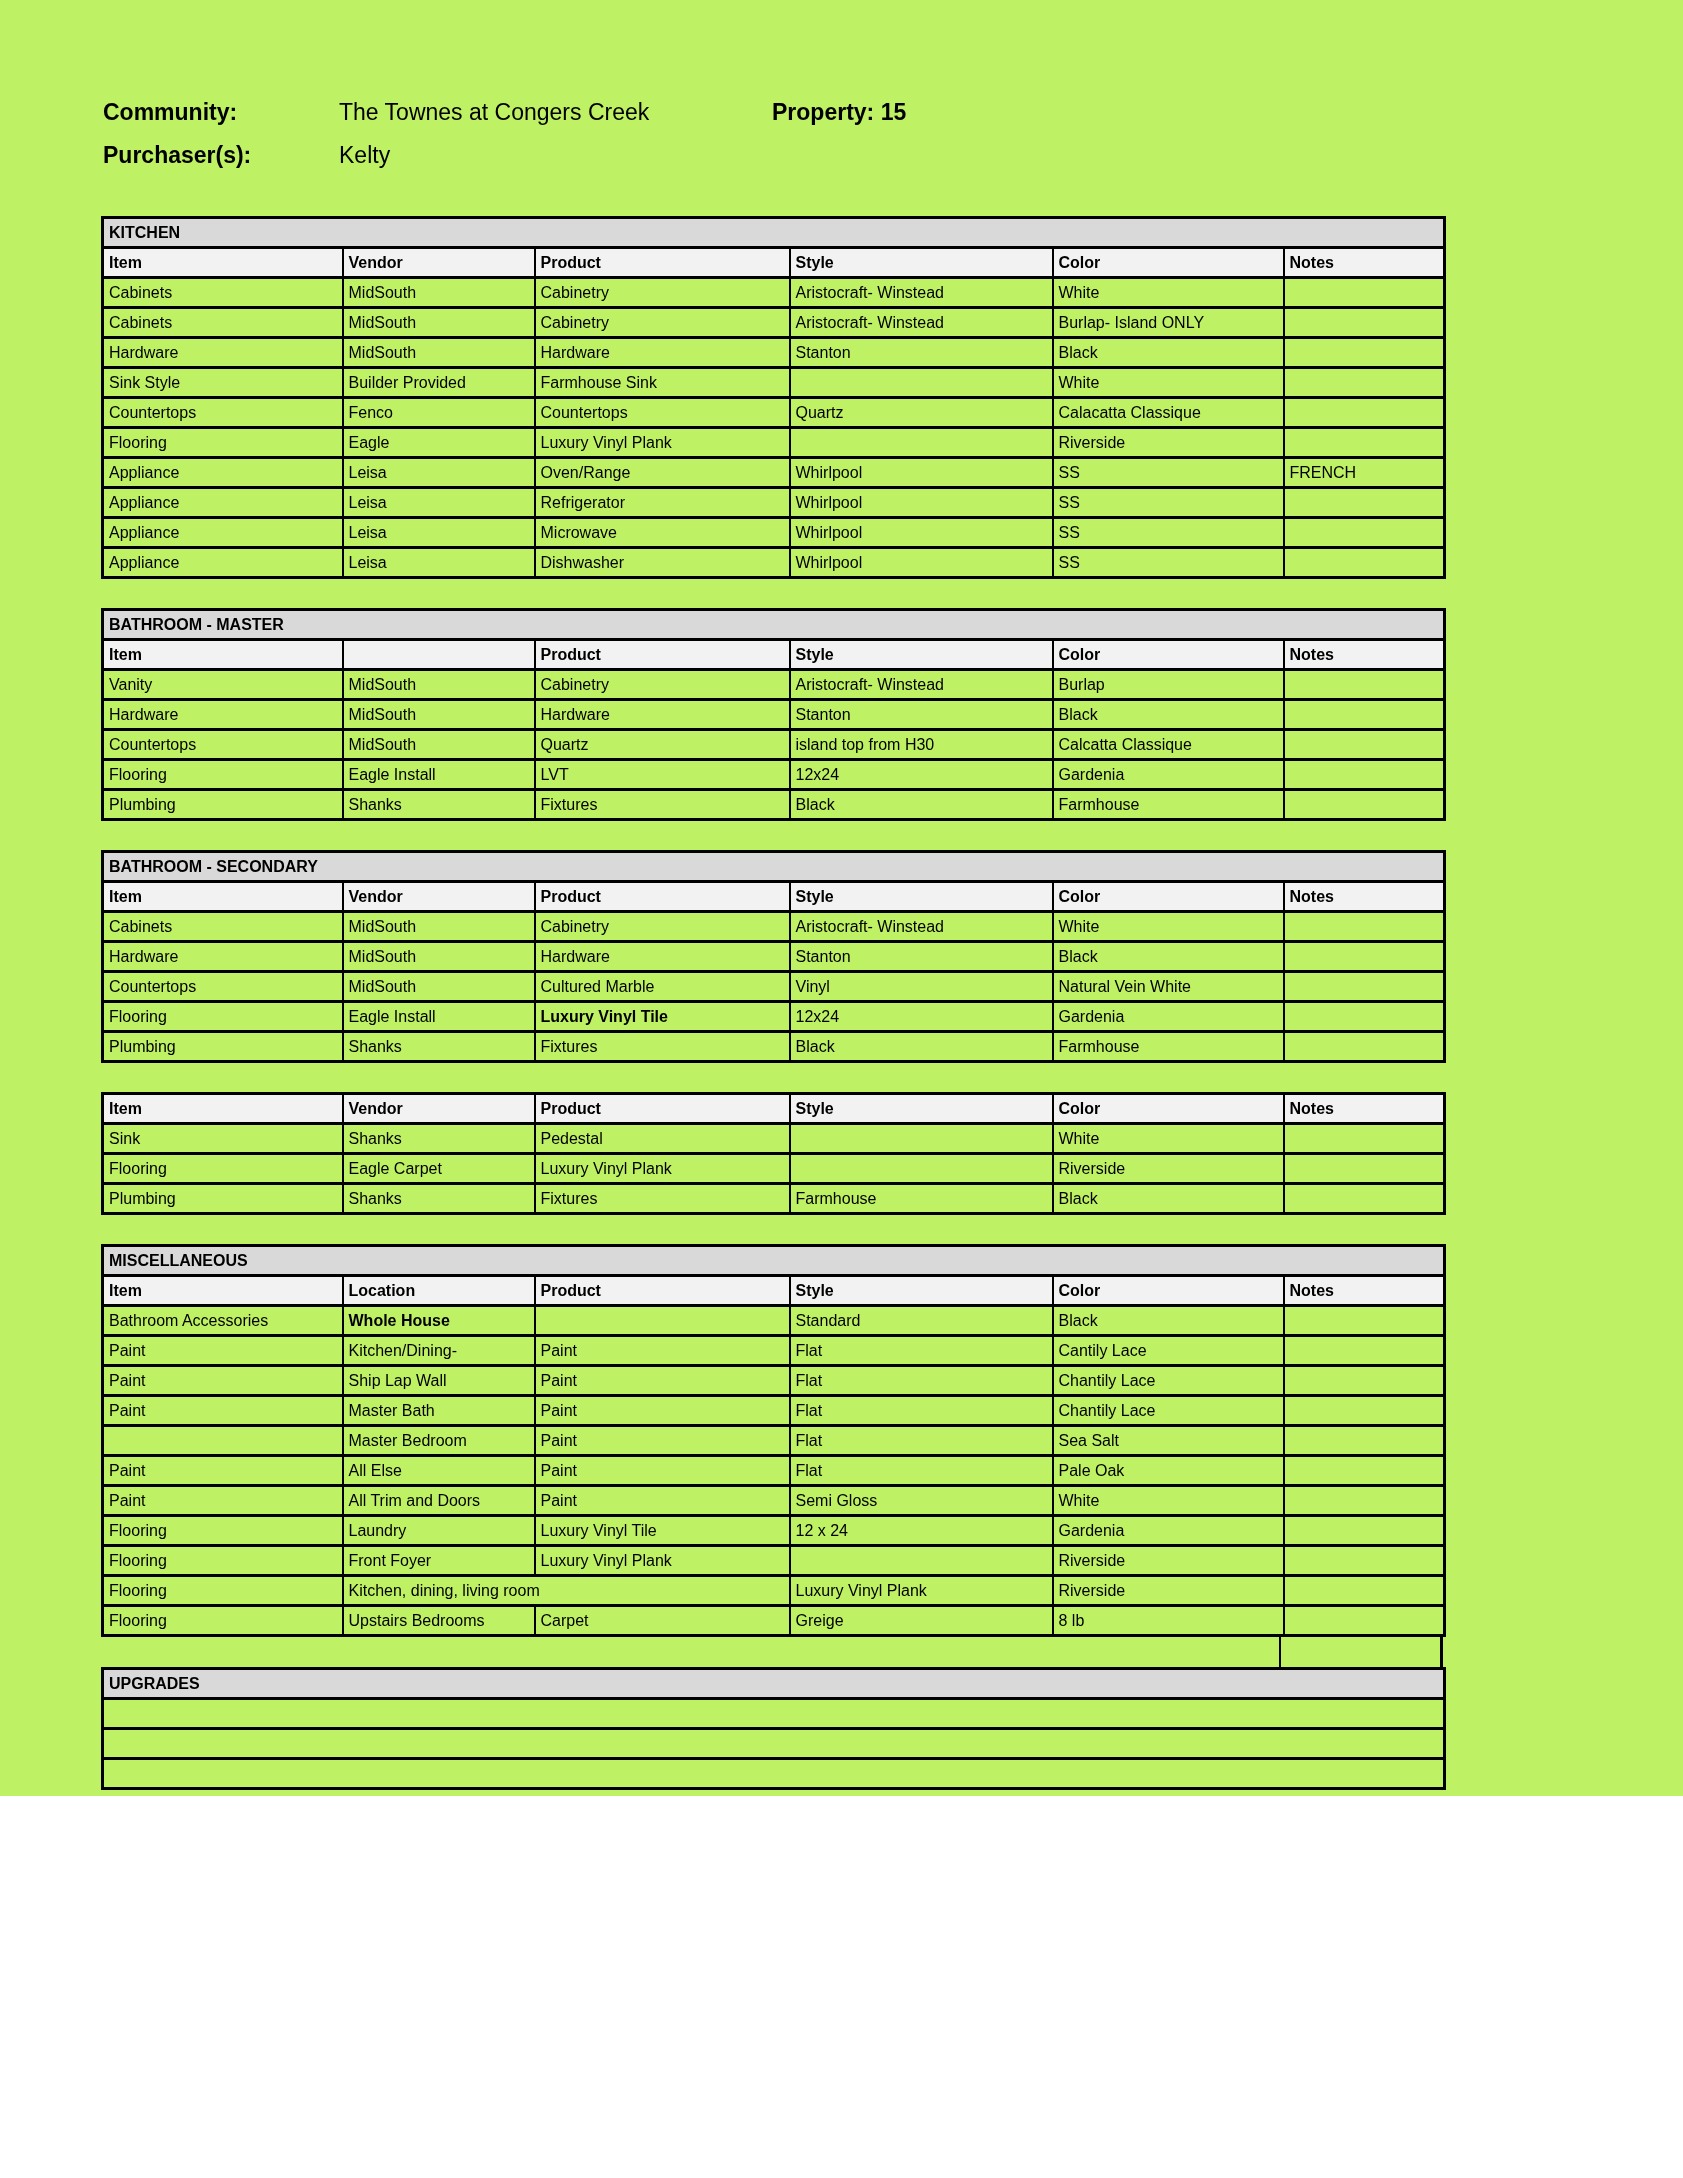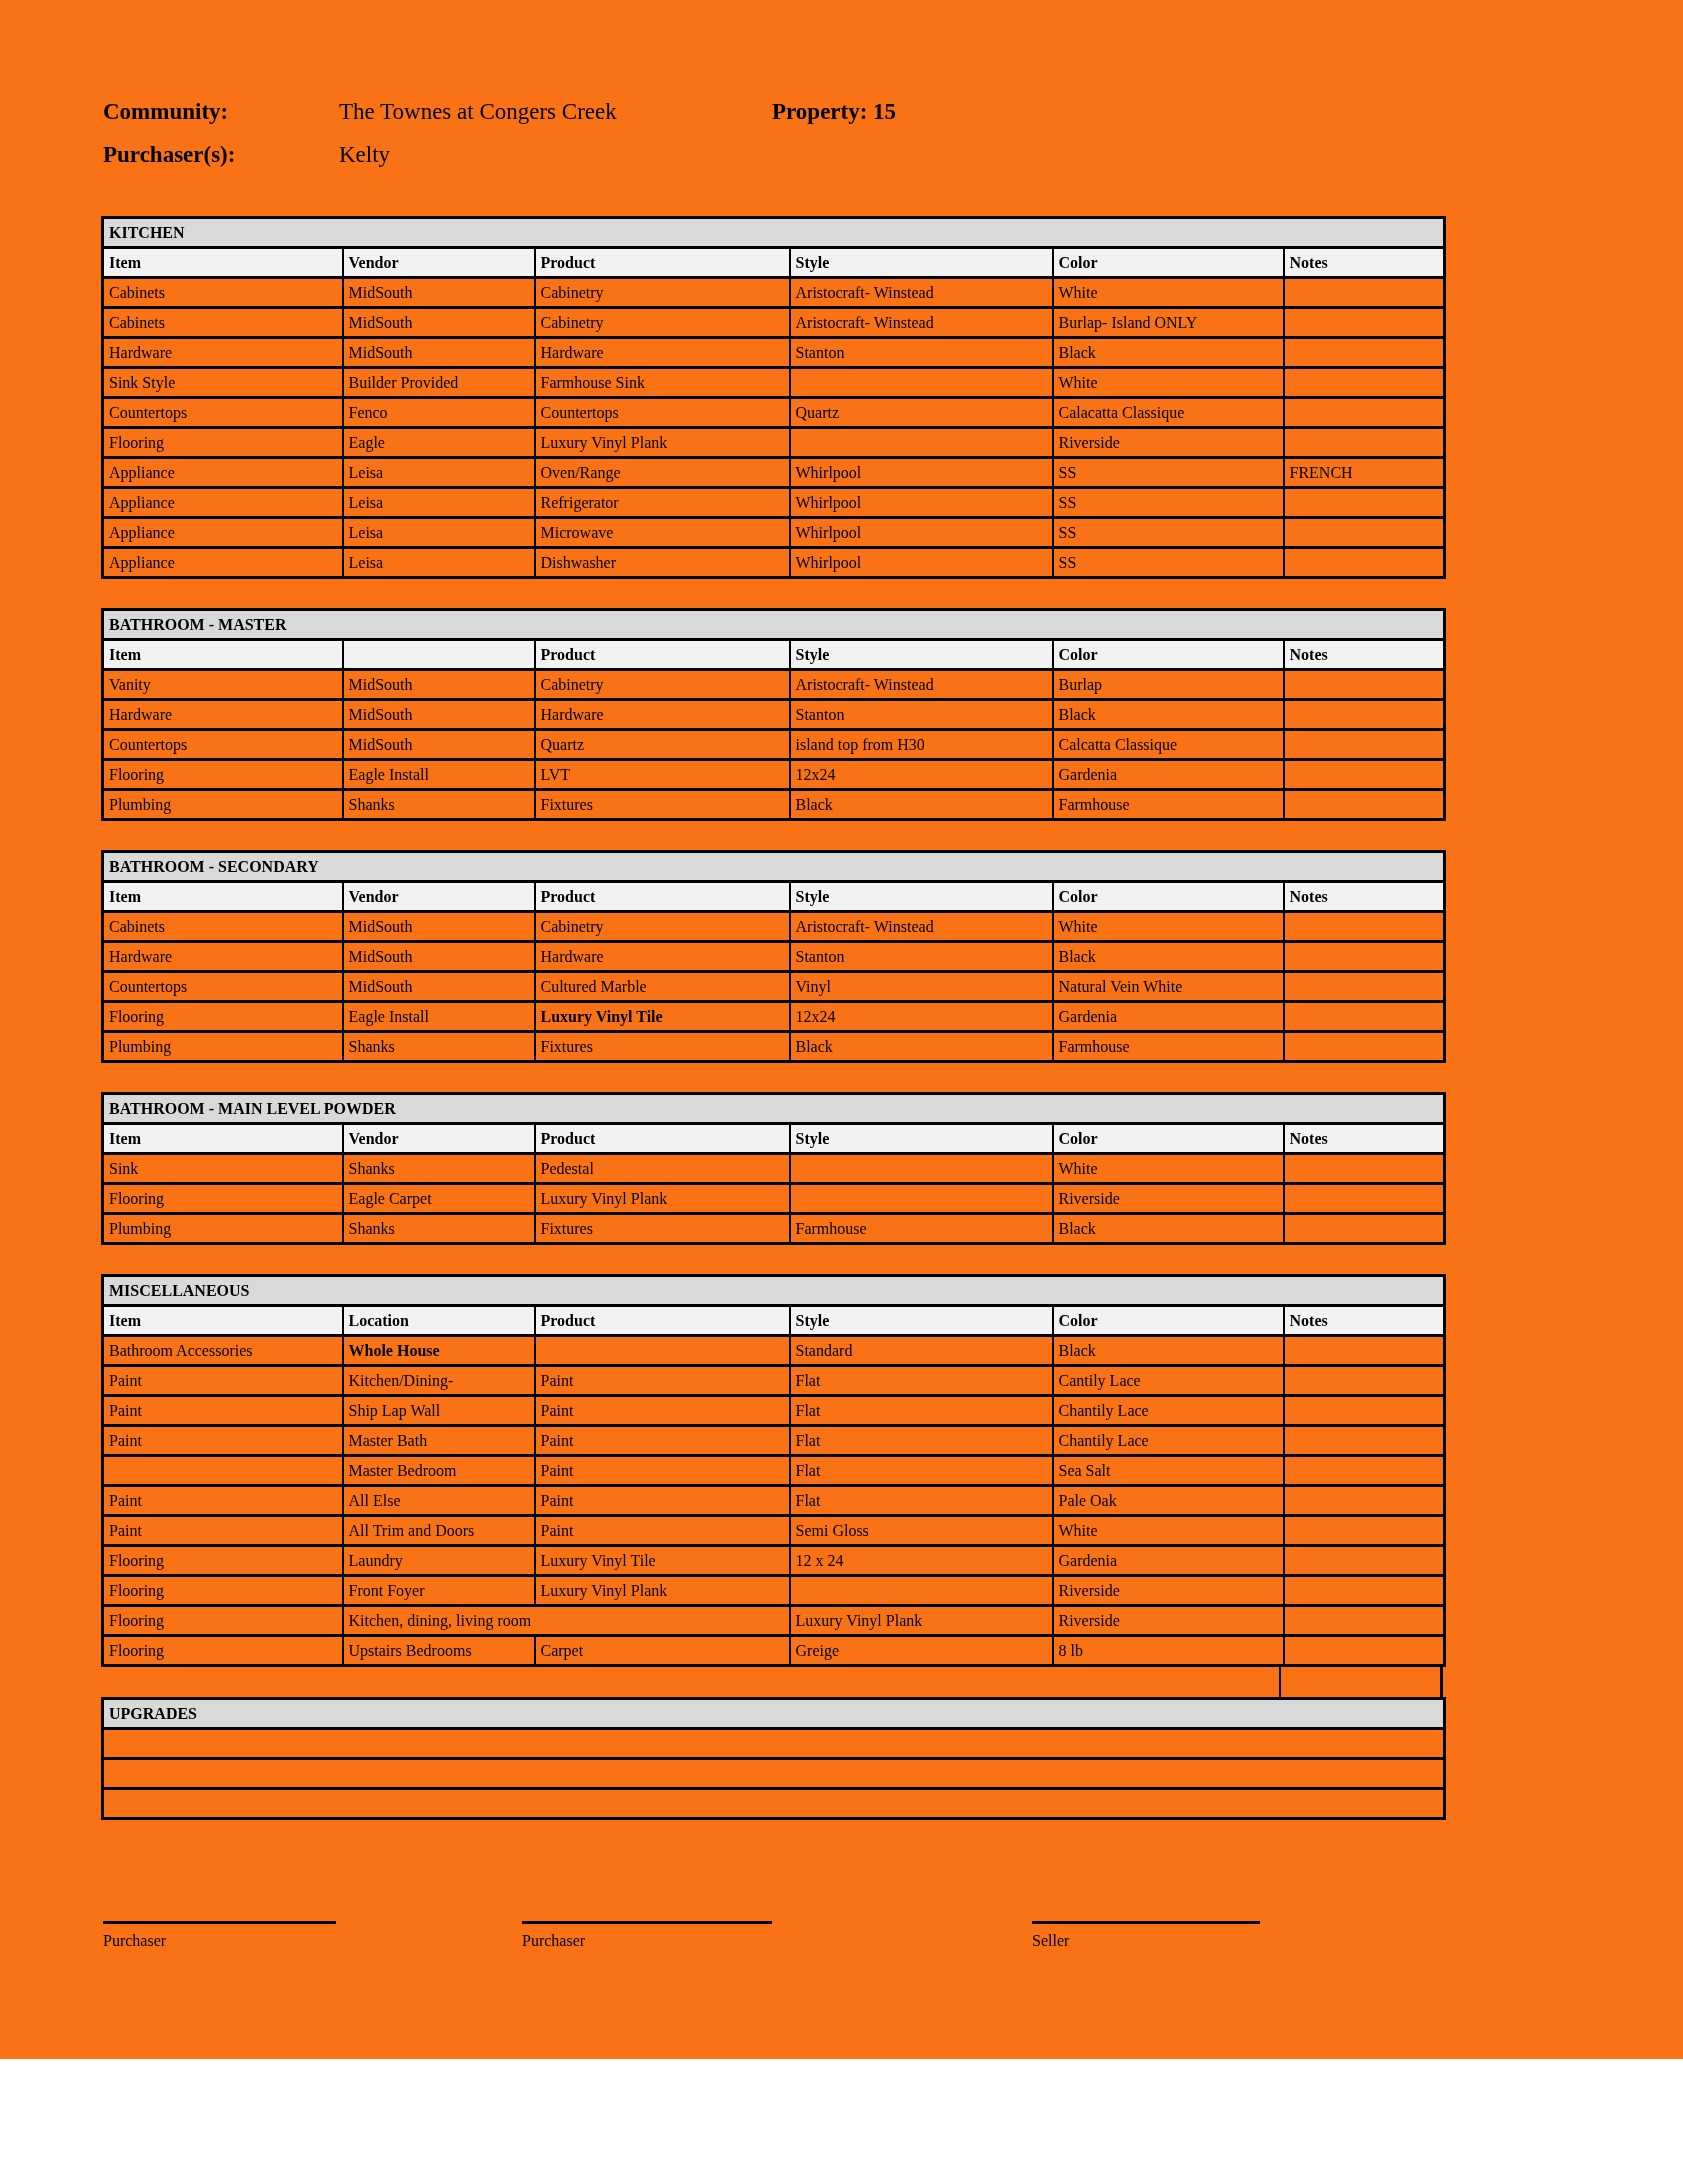--- a/index.html
+++ b/index.html
@@ -1,18 +1,18 @@
 <!DOCTYPE html>
 <html><head>
 <meta charset="utf-8">
 <style>
   html,body{margin:0;padding:0;background:#fff;}
   .page{
-    position:relative;width:1683px;height:2059px;background:#f97316;
-    font-family:Liberation Serif, serif;color:#000;overflow:hidden;
+    position:relative;width:1683px;height:1796px;background:#bef264;
+    font-family:Liberation Sans, sans-serif;color:#000;overflow:hidden;
   }
   
   #hdr{position:absolute;left:103px;top:99px;width:1386px;height:99px;}
   #hdr span{position:absolute;white-space:nowrap;font-size:23px;}
   .hl{font-weight:bold;}
   #community-label{left:0;top:0;}
   #community-value{left:236px;top:0;}
   #property-label{left:669px;top:0;text-align:center;}
   #purchasers-label{left:0;top:43px;}
   #purchasers-value{left:236px;top:43px;}
@@ -292,23 +292,20 @@
         <colgroup>
           <col style="width: 240px;">
           <col style="width: 192px;">
           <col style="width: 255px;">
           <col style="width: 263px;">
           <col style="width: 231px;">
           <col style="width: 161px;">
         </colgroup>
         <tbody>
           <tr>
-            <td colspan="6" class="sec">BATHROOM - MAIN LEVEL POWDER</td>
-          </tr>
-          <tr>
             <td class="colhead">Item</td>
             <td class="colhead">Vendor</td>
             <td class="colhead">Product</td>
             <td class="colhead">Style</td>
             <td class="colhead">Color</td>
             <td class="colhead">Notes</td>
           </tr>
           <tr>
             <td>Sink</td>
             <td>Shanks</td>

